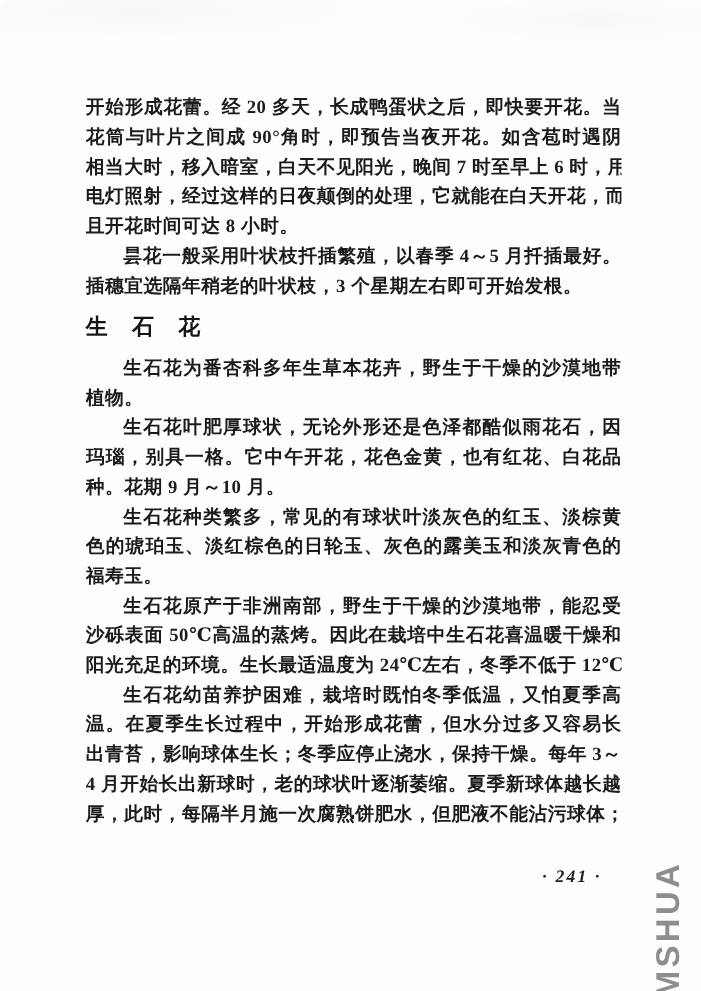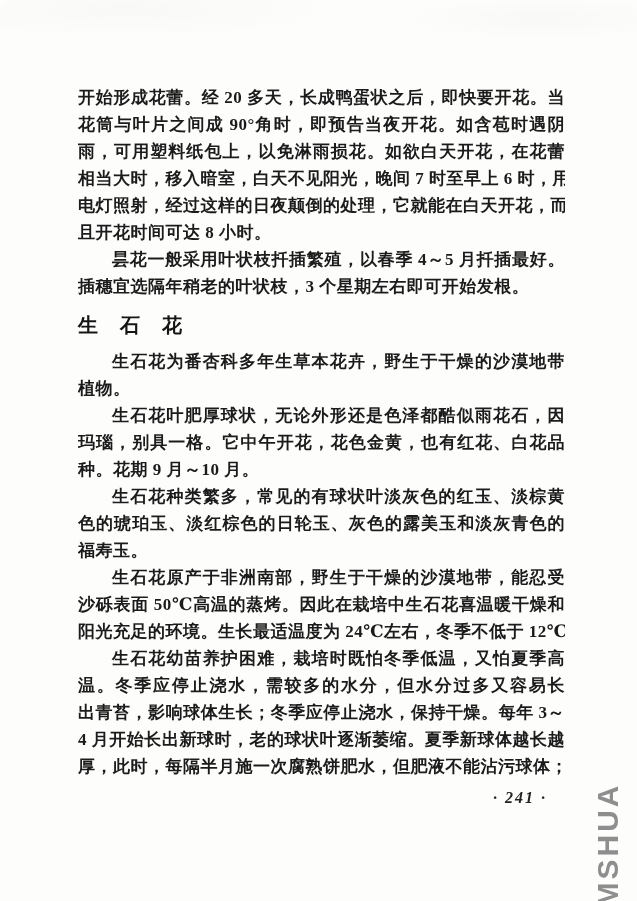--- a/index.html
+++ b/index.html
@@ -85,42 +85,41 @@
     white-space: nowrap;
   }
 </style>
 </head>
 <body>
 
 <div class="page">
   <main class="text-block">
     <p class="line">开始形成花蕾。经 20 多天，长成鸭蛋状之后，即快要开花。当</p>
     <p class="line">花筒与叶片之间成 90°角时，即预告当夜开花。如含苞时遇阴</p>
-    <p class="line">雨，可用塑料纸包上，以免淋雨损花。如欲白天开花，在花蕾</p>
     <p class="line">相当大时，移入暗室，白天不见阳光，晚间 7 时至早上 6 时，用</p>
     <p class="line">电灯照射，经过这样的日夜颠倒的处理，它就能在白天开花，而</p>
     <p class="line short">且开花时间可达 8 小时。</p>
     <p class="line indent">昙花一般采用叶状枝扦插繁殖，以春季 4～5 月扦插最好。</p>
     <p class="line short">插穗宜选隔年稍老的叶状枝，3 个星期左右即可开始发根。</p>
 
     <h2 class="heading">生　石　花</h2>
 
     <p class="line indent">生石花为番杏科多年生草本花卉，野生于干燥的沙漠地带</p>
     <p class="line short">植物。</p>
     <p class="line indent">生石花叶肥厚球状，无论外形还是色泽都酷似雨花石，因</p>
     <p class="line">玛瑙，别具一格。它中午开花，花色金黄，也有红花、白花品</p>
     <p class="line short">种。花期 9 月～10 月。</p>
     <p class="line indent">生石花种类繁多，常见的有球状叶淡灰色的红玉、淡棕黄</p>
     <p class="line">色的琥珀玉、淡红棕色的日轮玉、灰色的露美玉和淡灰青色的</p>
     <p class="line short">福寿玉。</p>
     <p class="line indent">生石花原产于非洲南部，野生于干燥的沙漠地带，能忍受</p>
     <p class="line">沙砾表面 50℃高温的蒸烤。因此在栽培中生石花喜温暖干燥和</p>
     <p class="line">阳光充足的环境。生长最适温度为 24℃左右，冬季不低于 12℃。</p>
     <p class="line indent">生石花幼苗养护困难，栽培时既怕冬季低温，又怕夏季高</p>
-    <p class="line">温。冬季应停止浇水，需较多的水分，但水分过多又容易长</p>
+    <p class="line">温。在夏季生长过程中，开始形成花蕾，但水分过多又容易长</p>
     <p class="line">出青苔，影响球体生长；冬季应停止浇水，保持干燥。每年 3～</p>
     <p class="line">4 月开始长出新球时，老的球状叶逐渐萎缩。夏季新球体越长越</p>
     <p class="line">厚，此时，每隔半月施一次腐熟饼肥水，但肥液不能沾污球体；</p>
   </main>
 
   <div class="page-number">· 241 ·</div>
   <div class="watermark">MSHUA</div>
 </div>
 
 </body></html>

